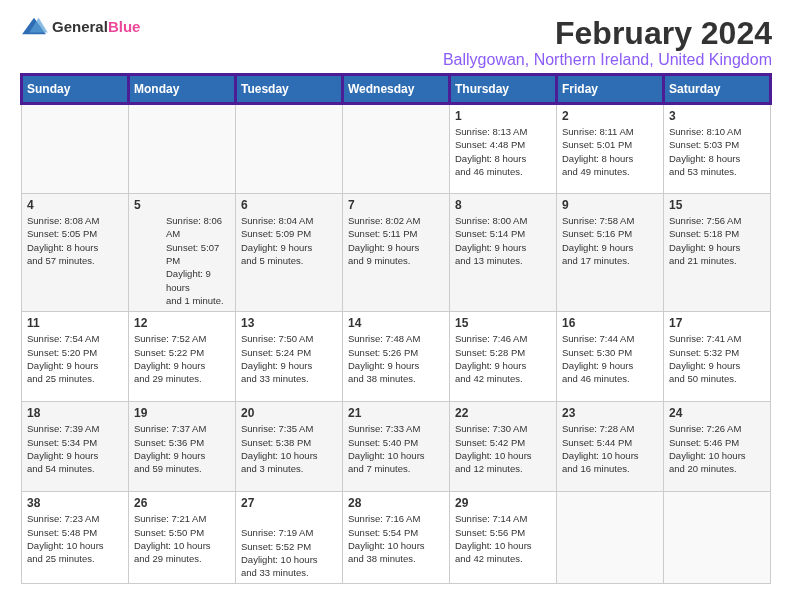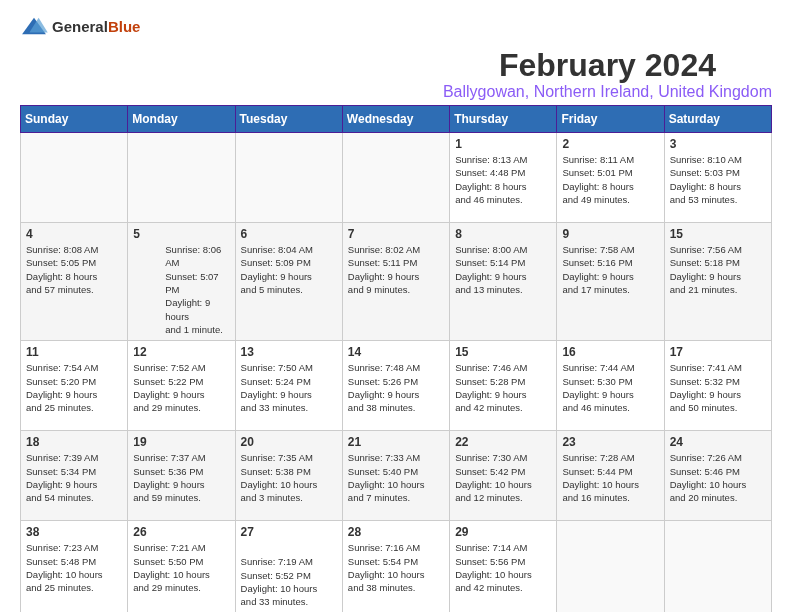--- a/index.html
+++ b/index.html
@@ -15,28 +15,27 @@
       justify-content: space-between;
       align-items: flex-start;
       margin-bottom: 4px;
     }
     .logo {
       display: flex;
       align-items: center;
       gap: 4px;
     }
     .logo-text-general { font-size: 15px; font-weight: bold; color: #333; }
-    .logo-text-blue { font-size: 15px; font-weight: bold; color: #c2410c; }
+    .logo-text-blue { font-size: 15px; font-weight: bold; color: #ec4899; }
     .logo-icon {
       width: 28px;
       height: 22px;
     }
     .title-area {
-      text-align: center;
-      margin-top: 32px;
+      text-align: right;
     }
     .title-area h1 {
       font-size: 32px;
       font-weight: bold;
       color: #333;
       line-height: 1.1;
     }
     .title-area h2 {
       font-size: 16px;
       font-weight: normal;
@@ -47,21 +46,21 @@
       border-collapse: collapse;
       table-layout: fixed;
     }
     .calendar th {
       background: #2e6db4;
       color: #fff;
       font-size: 12px;
       font-weight: bold;
       padding: 6px 4px;
       text-align: left;
-      border: 1px solid #4c1d95;
+      border: 3px solid #4c1d95;
     }
     .calendar td {
       border: 1px solid #ccc;
       vertical-align: top;
       padding: 4px 5px;
       height: 90px;
       font-size: 10px;
       color: #333;
       background: #fff;
     }

